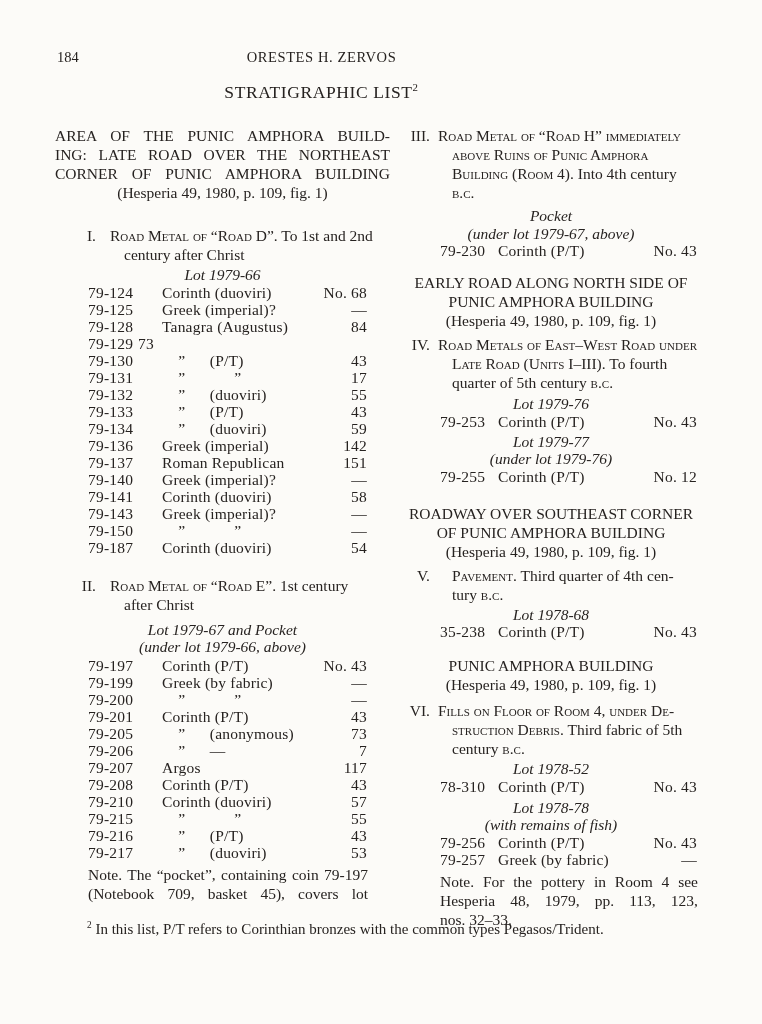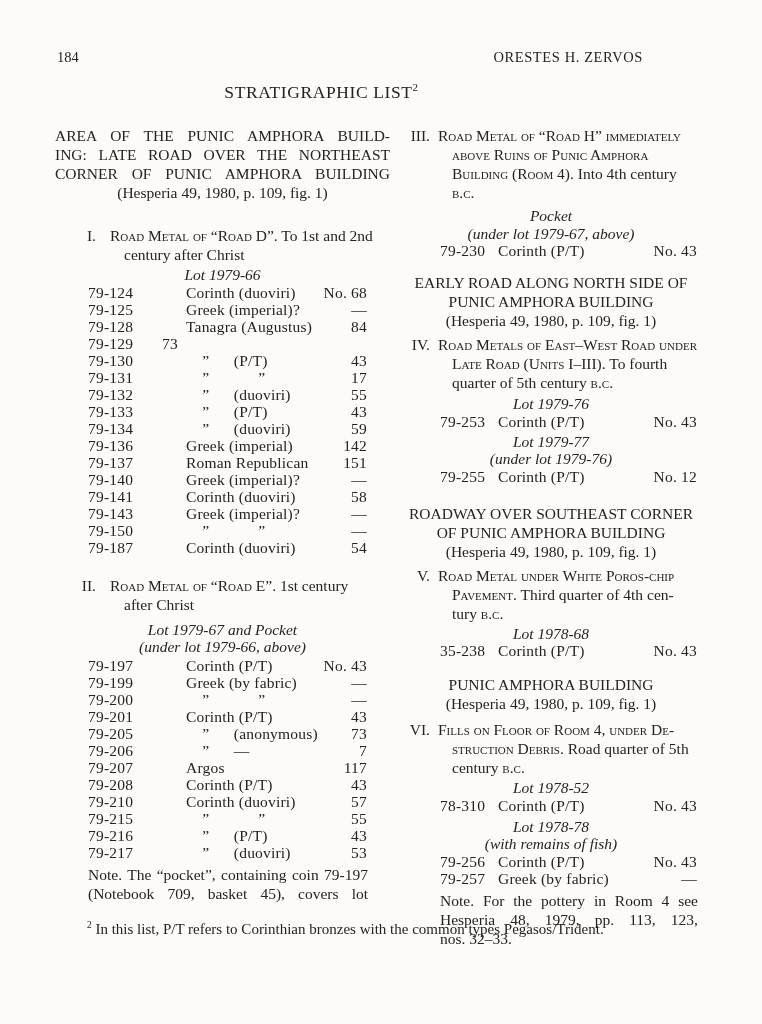--- a/index.html
+++ b/index.html
@@ -5,21 +5,21 @@
   html,body{margin:0;padding:0;}
   body{
     width:762px;height:1024px;overflow:hidden;
     background:#fcfbf8;color:#262220;
     font-family:"Liberation Serif","DejaVu Serif",serif;
     font-size:15.5px;line-height:17px;
     -webkit-font-smoothing:antialiased;
   }
   .page{position:relative;width:643px;height:1024px;}
   .pageno{position:absolute;left:57px;top:49px;font-size:14.5px;}
-  .running{position:absolute;left:0;right:0;top:49px;text-align:right;font-size:14.5px;letter-spacing:.6px;}
+  .running{position:absolute;left:0;right:0;top:49px;text-align:center;font-size:14.5px;letter-spacing:.6px;}
   .title{position:absolute;left:0;right:0;top:84px;text-align:center;font-size:17.5px;letter-spacing:.6px;}
   sup{font-size:.62em;vertical-align:super;line-height:0;}
   .cols{position:absolute;left:55px;top:126px;display:flex;}
   .col-l{width:335px;flex:none;}
   .col-r{width:304px;flex:none;margin-left:9px;}
 
   .bighead{font-size:15.5px;line-height:19px;}
   .col-l .bighead .jl{text-align:justify;text-align-last:justify;}
   .bighead.ctr{text-align:center;}
   .citeline{text-align:center;line-height:19px;}
@@ -29,21 +29,21 @@
   .snum{flex:none;text-align:right;}
   .col-l .snum{width:41px;margin-right:14px;}
   .col-r .snum{width:31px;margin-right:8px;}
   .stext{flex:1;}
   .stext .cont{margin-left:14px;}
 
   .lot{font-style:italic;text-align:center;line-height:17.5px;margin-top:2px;}
   .lot.tight{margin-top:0;}
 
   .crow{display:flex;line-height:17px;letter-spacing:.2px;}
-  .col-l .crow{margin-left:33px;margin-right:23px;gap:24px;}
+  .col-l .crow{margin-left:33px;margin-right:23px;}
   .col-r .crow{margin-left:41px;margin-right:6px;}
   .cid{flex:none;width:50px;}
   .cdesc{flex:1;white-space:pre;}
   .col-l .cdesc{margin-left:24px;}
   .col-r .cdesc{margin-left:8px;}
   .cno{flex:none;text-align:right;}
 
   .note{line-height:19px;}
   .col-l .note{margin-left:33px;width:280px;}
   .col-r .note{margin-left:41px;width:258px;}
@@ -307,21 +307,20 @@
       <div class="bighead ctr mt19">
         <div>ROADWAY OVER SOUTHEAST CORNER</div>
         <div>OF PUNIC AMPHORA BUILDING</div>
         <div class="citeline"><span>(</span><span class="it">Hesperia</span><span> 49, 1980, p. 109, fig. 1)</span></div>
       </div>
 
       <div class="sec mt5">
         <div class="shead">
           <span class="snum">V.</span>
           <div class="stext">
-            <div><span class="sc">Road Metal under White Poros-chip</span></div>
             <div class="cont"><span class="sc">Pavement.</span><span> Third quarter of 4th cen-</span></div>
             <div class="cont"><span>tury </span><span class="sc">b.c.</span></div>
           </div>
         </div>
         <div class="lot mt2">Lot 1978-68</div>
         <div class="rows">
             <div class="crow">
               <span class="cid">35-238</span>
               <span class="cdesc">Corinth (P/T)</span>
               <span class="cno">No. 43</span>
@@ -332,21 +331,21 @@
       <div class="bighead ctr mt16">
         <div>PUNIC AMPHORA BUILDING</div>
         <div class="citeline"><span>(</span><span class="it">Hesperia</span><span> 49, 1980, p. 109, fig. 1)</span></div>
       </div>
 
       <div class="sec mt7">
         <div class="shead">
           <span class="snum">VI.</span>
           <div class="stext">
             <div><span class="sc">Fills on Floor of Room 4, under De-</span></div>
-            <div class="cont"><span class="sc">struction Debris.</span><span> Road quarter of 5th</span></div>
+            <div class="cont"><span class="sc">struction Debris.</span><span> Third fabric of 5th</span></div>
             <div class="cont"><span>century </span><span class="sc">b.c.</span></div>
           </div>
         </div>
         <div class="lot mt2">Lot 1978-52</div>
         <div class="rows">
             <div class="crow">
               <span class="cid">78-310</span>
               <span class="cdesc">Corinth (P/T)</span>
               <span class="cno">No. 43</span>
             </div>

